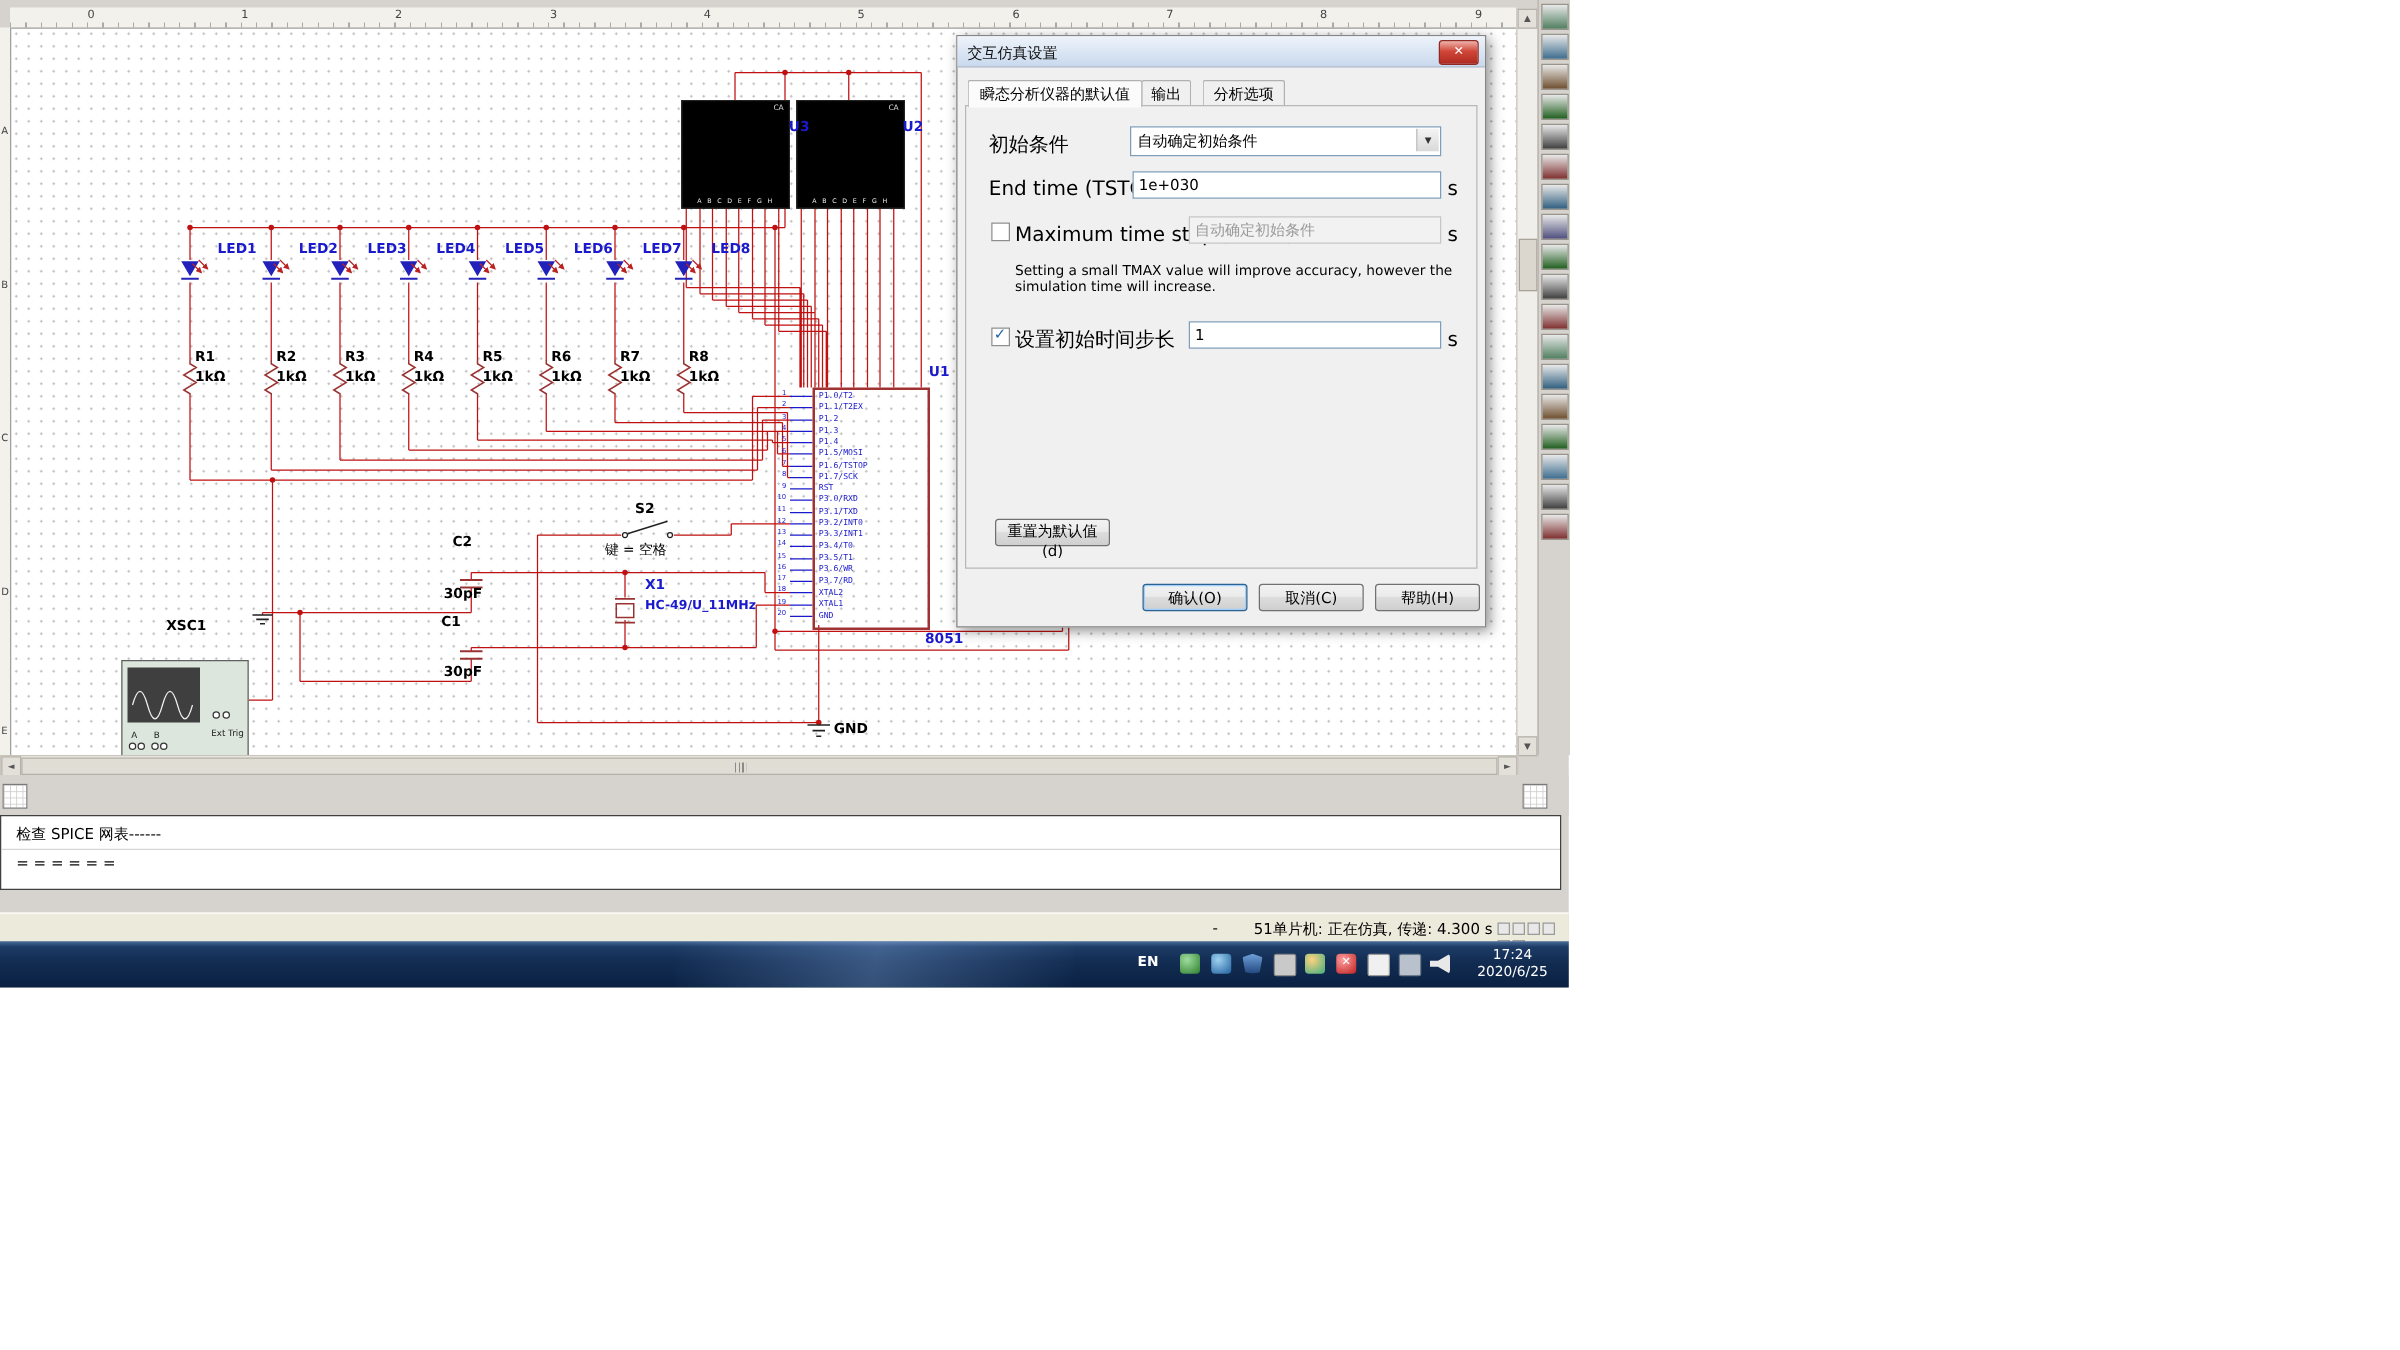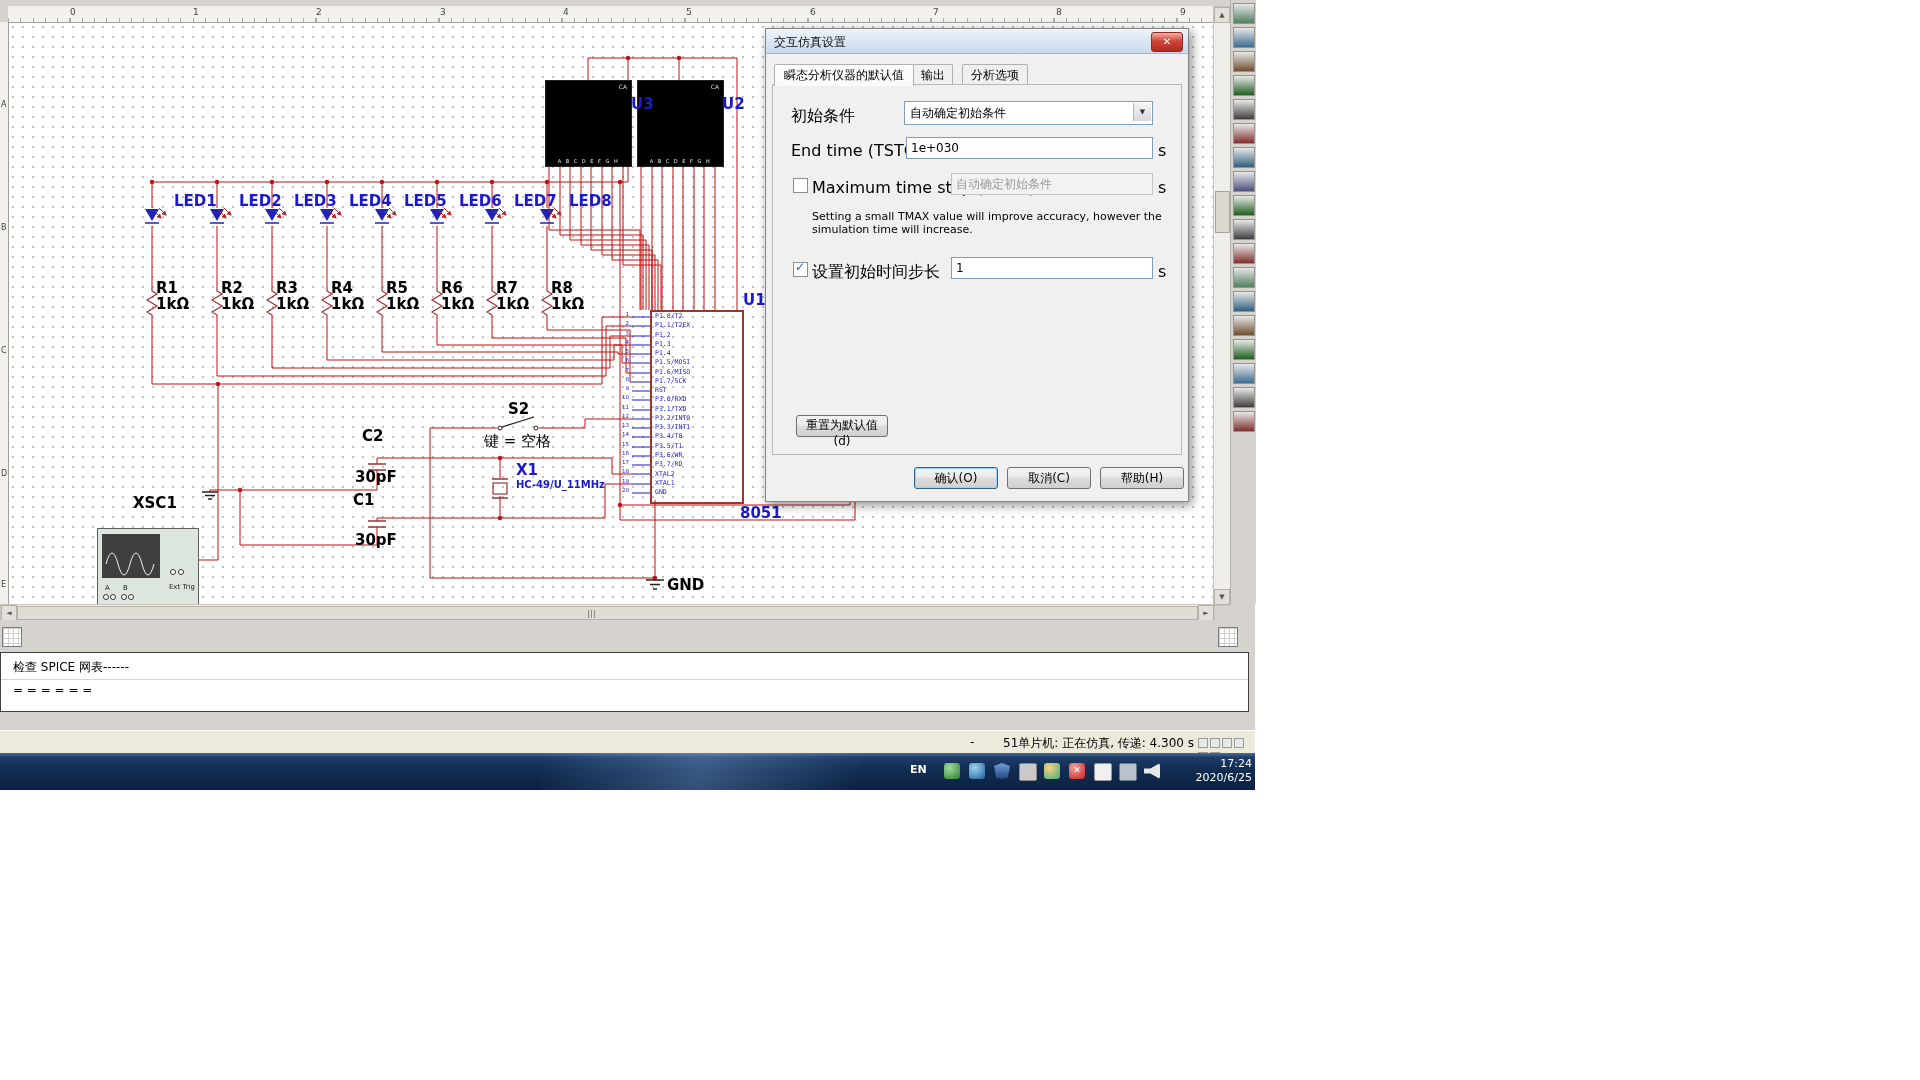--- a/index.html
+++ b/index.html
@@ -6,21 +6,21 @@
   .screen{position:relative;width:1920px;height:1080px;background:#fff;overflow:hidden;}
   .app{position:absolute;left:0;top:0;width:1255px;height:790px;background:#d6d3ce;}
   .canvas{position:absolute;left:8px;top:22px;width:1205px;height:582px;background:#fff;
     background-image:radial-gradient(circle,#bfbfbf 0.8px,transparent 1.1px);background-size:10px 10px;z-index:0;}
   .ruler-top{position:absolute;left:8px;top:6px;width:1205px;height:16px;background:#f2f1ec;border-bottom:1px solid #a0a0a0;z-index:1;
     background-image:repeating-linear-gradient(90deg,#aaa 0,#aaa 1px,transparent 1px,transparent 12.3px);background-size:100% 4px;background-position:0 100%;background-repeat:no-repeat;}
   .ruler-left{position:absolute;left:0;top:22px;width:8px;height:582px;background:#f2f1ec;border-right:1px solid #a0a0a0;z-index:1;}
   .rnum{position:absolute;top:1px;font-size:9px;color:#444;}
   .rlet{position:absolute;left:1px;font-size:8px;color:#444;}
   .wires{position:absolute;left:0;top:0;width:1213px;height:604px;z-index:2;pointer-events:none;}
-  .lbl{position:absolute;font-size:15px;font-weight:bold;color:#000;white-space:nowrap;z-index:3;}
+  .lbl{position:absolute;font-size:11px;font-weight:bold;color:#000;white-space:nowrap;z-index:3;}
   .lbl.blue{color:#1a1acc;}
   .lbl.normal{font-weight:normal;}
   .sevenseg{position:absolute;width:85px;height:85px;background:#000;z-index:3;border:1px solid #222;}
   .sevenseg .ca{position:absolute;right:4px;top:2px;font-size:6px;color:#ddd;font-weight:normal;}
   .sevenseg .segs{position:absolute;bottom:2px;left:0;width:100%;text-align:center;font-size:5px;letter-spacing:1.5px;color:#eee;white-space:nowrap;}
   .mcu{position:absolute;left:650px;top:310px;width:90px;height:190px;border:2px solid #a03232;z-index:3;}
   .mcu-pins{position:absolute;left:655px;top:312px;width:82px;z-index:4;color:#1a1acc;font-size:6.5px;line-height:9.26px;font-family:"DejaVu Sans Mono","Liberation Mono",monospace;}
   .scope{position:absolute;left:97px;top:528px;width:100px;height:75px;background:#dde6dd;border:1px solid #606060;z-index:3;}
   .scope .scr{position:absolute;left:4px;top:5px;width:58px;height:44px;background:#3f3f3f;}
   .scope .ext{position:absolute;right:3px;top:26px;font-size:7px;color:#222;margin-top:28px;}
@@ -43,21 +43,21 @@
   .outsep{position:absolute;left:0;top:26px;width:100%;border-top:1px solid #d5d5d5;}
   .outline2{position:absolute;left:12px;top:30px;font-size:12px;color:#000;white-space:nowrap;}
   .statusbar{position:absolute;left:0;top:730px;width:1255px;height:23px;background:#eceadb;border-top:1px solid #fff;z-index:4;font-size:12px;color:#000;}
   .sq{display:inline-block;width:8px;height:8px;border:1px solid #9a9a9a;background:#e8e8e8;margin-left:2px;}
   .taskbar{position:absolute;left:0;top:753px;width:1255px;height:37px;z-index:20;
     background:linear-gradient(180deg,#4a6c98 0%,#1d3c66 12%,#122c52 45%,#0a2142 100%);}
   .tb-band{position:absolute;left:540px;top:0;width:320px;height:37px;
     background:linear-gradient(100deg,rgba(140,180,240,0) 0%,rgba(150,190,245,.30) 50%,rgba(140,180,240,0) 100%);}
   .ticon{position:absolute;top:10px;width:16px;height:16px;border-radius:3px;}
   .tb-lang{position:absolute;top:10px;color:#fff;font-size:11px;font-weight:bold;}
-  .tb-clock{position:absolute;left:1168px;top:4px;width:84px;color:#fff;font-size:11px;text-align:right;line-height:14px;}
+  .tb-clock{position:absolute;left:1168px;top:4px;width:84px;color:#fff;font-size:11px;text-align:center;line-height:14px;}
   .dialog{position:absolute;left:765px;top:28px;width:422px;height:472px;background:#f0f0f0;border:1px solid #848484;
     box-shadow:3px 3px 10px rgba(0,0,0,.45);z-index:30;font-size:12px;}
   .dlg-title{position:absolute;left:0;top:0;width:100%;height:24px;background:linear-gradient(180deg,#eef3fa,#c9d9ee);
     border-bottom:1px solid #a8b8cc;}
   .dlg-title .cap{position:absolute;left:8px;top:5px;font-size:12px;color:#111;}
   .dlg-close{position:absolute;right:5px;top:3px;width:30px;height:18px;background:linear-gradient(180deg,#f0b0a8,#cf4638 45%,#b02a20);
     border:1px solid #8f2a22;border-radius:3px;color:#fff;font-size:10px;text-align:center;line-height:17px;font-weight:bold;cursor:pointer;}
   .dtab{position:absolute;top:35px;height:20px;background:#f0f0f0;border:1px solid #b0b0b0;border-bottom:none;
     text-align:center;line-height:20px;font-size:12px;border-radius:2px 2px 0 0;}
   .dtab.active{background:#fbfbfb;height:21px;z-index:2;}
@@ -265,21 +265,21 @@
     <div class="lbl" style="left:551px;top:295px">1kΩ</div>
 
     <div class="mcu"></div>
     <div class="mcu-pins">
       <div>P1.0/T2</div>
       <div>P1.1/T2EX</div>
       <div>P1.2</div>
       <div>P1.3</div>
       <div>P1.4</div>
       <div>P1.5/MOSI</div>
-      <div>P1.6/MISO</div>
+      <div>P1.6/TSTOP</div>
       <div>P1.7/SCK</div>
       <div>RST</div>
       <div>P3.0/RXD</div>
       <div>P3.1/TXD</div>
       <div>P3.2/INT0</div>
       <div>P3.3/INT1</div>
       <div>P3.4/T0</div>
       <div>P3.5/T1</div>
       <div>P3.6/WR</div>
       <div>P3.7/RD</div>

